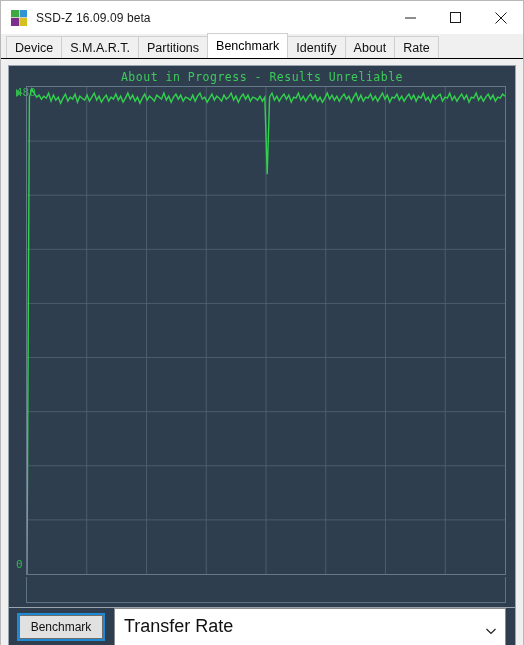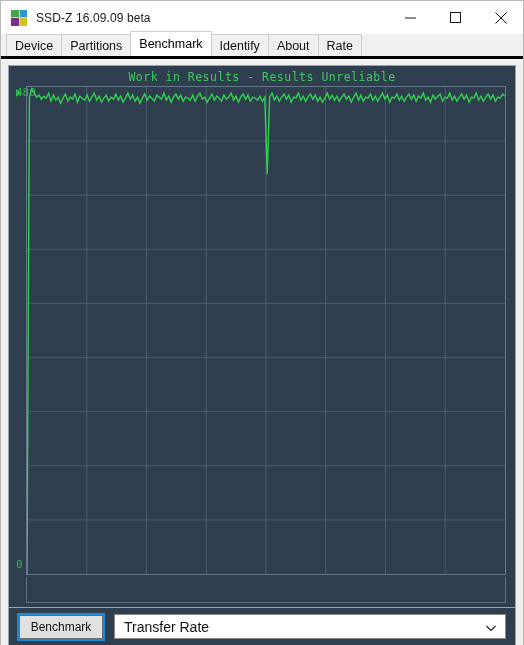--- a/index.html
+++ b/index.html
@@ -41,21 +41,21 @@
   }
   .winbtn svg{display:block;}
 
   
   .tabstrip{
     height:25px;min-height:25px;
     background:#f0f0f0;
     display:flex;align-items:flex-end;
     padding-left:5px;
     box-sizing:border-box;
-    border-bottom:3px solid #000000;
+    border-bottom:1px solid #000000;
     position:relative;
   }
   .tab{
     height:22px;line-height:22px;
     padding:0 8px;
     font-size:12.5px;color:#111;
     background:#f0f0f0;
     border:1px solid #cfcfcf;
     border-bottom:none;
     margin-right:-1px;
@@ -143,25 +143,25 @@
     border:1px solid #6d6d6d;
     outline:2px solid #1e8ad6;
     outline-offset:0px;
     font-size:12px;color:#111;
     display:flex;align-items:center;justify-content:center;
     box-sizing:border-box;
     margin-left:1px;
     font-family:"Liberation Sans",sans-serif;
   }
   .combo{
-    flex:1;height:25px;margin-left:11px;
+    flex:1;height:38px;margin-left:11px;
     background:#ffffff;border:1px solid #8a8a8a;
     display:flex;align-items:center;justify-content:space-between;
     box-sizing:border-box;padding:0 8px 0 9px;
-    font-size:14px;color:#111;
+    font-size:18px;color:#111;
   }
   .chev{width:12px;height:12px;}
 </style>
 </head>
 <body>
 
 <div class="window">
 
   <div class="titlebar">
     <div class="app-icon">
@@ -186,31 +186,32 @@
         <svg width="12" height="12" viewBox="0 0 12 12">
             <line x1="0.5" y1="0.5" x2="11.5" y2="11.5" stroke="#1a1a1a" stroke-width="1"></line>
             <line x1="11.5" y1="0.5" x2="0.5" y2="11.5" stroke="#1a1a1a" stroke-width="1"></line>
           </svg>
       </div>
     </div>
   </div>
 
   <div class="tabstrip">
     <div class="tab">Device</div>
+    <div class="tab">S.M.A.R.T.</div>
     <div class="tab">Partitions</div>
     <div class="tab active">Benchmark</div>
     <div class="tab">Identify</div>
     <div class="tab">About</div>
     <div class="tab">Rate</div>
   </div>
 
   <div class="content">
 
     <div class="chart-panel">
-      <div class="chart-title">Work in Results - Results Unreliable</div>
+      <div class="chart-title">About in Progress - Results Unreliable</div>
       <div class="axis-max">480</div>
       <div class="axis-min">0</div>
       <div class="marker-tri"></div>
 
       <div class="plot">
         <svg id="plot-svg" viewBox="0 0 490 490" preserveAspectRatio="none">
             <line x1="61.25" y1="0" x2="61.25" y2="490" stroke="#4f6274" stroke-width="1" opacity="0.85"></line>
             <line x1="122.5" y1="0" x2="122.5" y2="490" stroke="#4f6274" stroke-width="1" opacity="0.85"></line>
             <line x1="183.75" y1="0" x2="183.75" y2="490" stroke="#4f6274" stroke-width="1" opacity="0.85"></line>
             <line x1="245" y1="0" x2="245" y2="490" stroke="#4f6274" stroke-width="1" opacity="0.85"></line>

